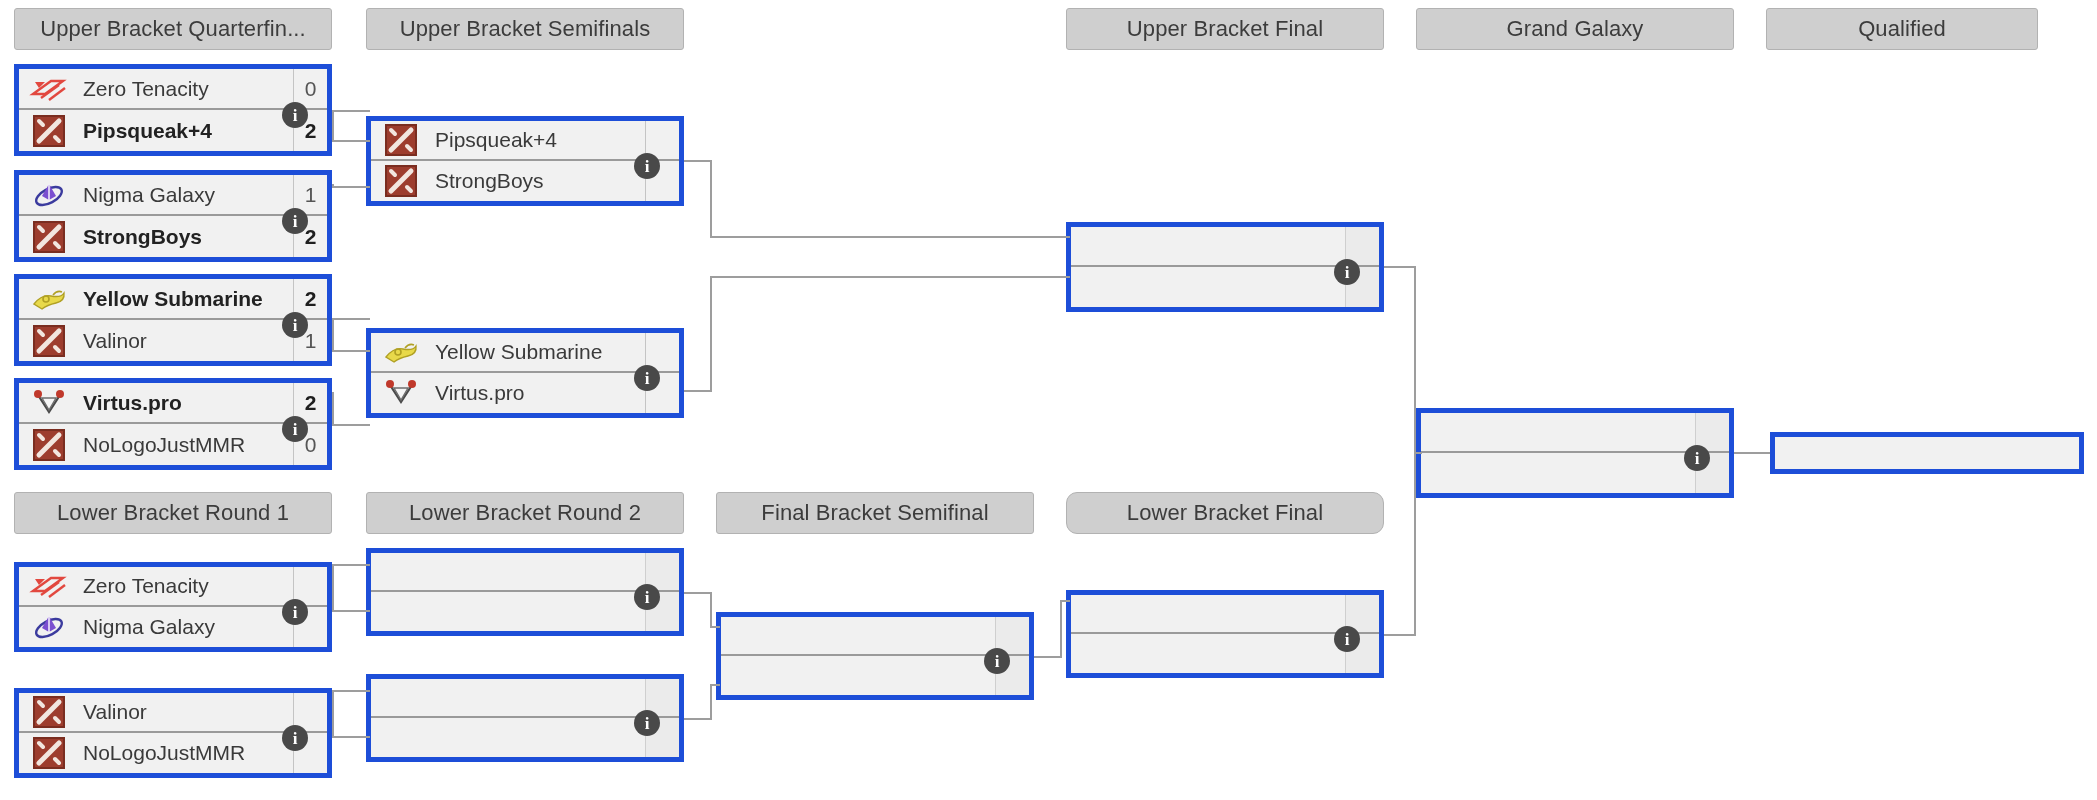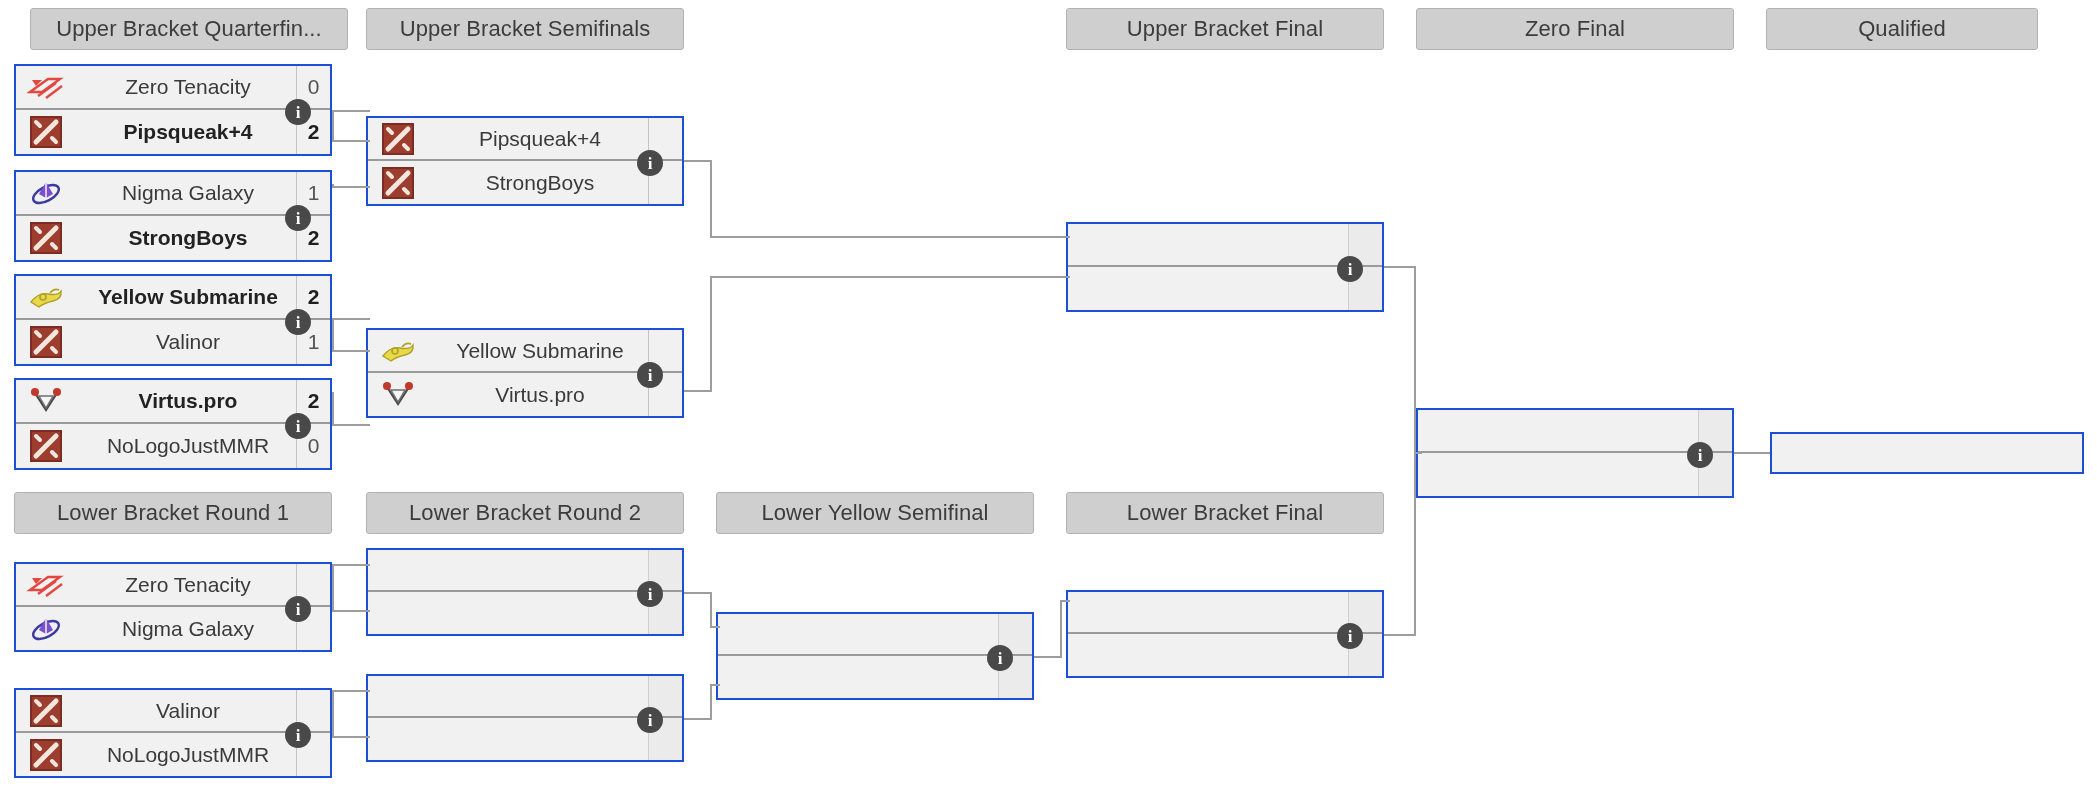--- a/index.html
+++ b/index.html
@@ -29,26 +29,25 @@
     align-items: center;
     justify-content: center;
     white-space: nowrap;
     overflow: hidden;
     letter-spacing: .1px;
   }
 
   
   .match {
     position: absolute;
-    border: 2px solid #1d4ed8;
+    border: 5px solid #1d4ed8;
     background: #efefef;
     display: flex;
     flex-direction: column;
     overflow: visible;
-    text-align: center;
   }
   .match .row {
     position: relative;
     display: flex;
     align-items: center;
     height: 50%;
     background: #f1f1f1;
   }
   .match .row.r1 { border-bottom: 2px solid #9a9a9a; }
   .match.single .row { height: 100%; }
@@ -113,46 +112,46 @@
   .ln.v { width: 2px; }
 
   
   .logo svg { display: block; width: 100%; height: 100%; }
 </style>
 </head>
 <body>
 
 <div id="stage">
 
-  <div class="round-header" style="left:30px;  top:8px;  width:318px;">
+  <div class="round-header" style="left:14px;  top:8px;  width:318px;">
       <span>Upper Bracket Quarterfin...</span>
     </div>
   <div class="round-header" style="left:1066px;top:8px;  width:318px;">
       <span>Upper Bracket Final</span>
     </div>
   <div class="round-header" style="left:366px; top:8px;  width:318px;">
       <span>Upper Bracket Semifinals</span>
     </div>
   <div class="round-header" style="left:1416px;top:8px;  width:318px;">
-      <span>Zero Final</span>
+      <span>Grand Galaxy</span>
     </div>
   <div class="round-header" style="left:1766px;top:8px;  width:272px;">
       <span>Qualified</span>
     </div>
 
   <div class="round-header" style="left:14px;  top:492px; width:318px;">
       <span>Lower Bracket Round 1</span>
     </div>
   <div class="round-header" style="left:366px; top:492px; width:318px;text-align:center;">
       <span>Lower Bracket Round 2</span>
     </div>
   <div class="round-header" style="left:716px; top:492px; width:318px;">
-      <span>Lower Yellow Semifinal</span>
-    </div>
-  <div class="round-header" style="left:1066px;top:492px; width:318px;">
+      <span>Final Bracket Semifinal</span>
+    </div>
+  <div class="round-header" style="left:1066px;top:492px; width:318px;border-radius:11px;">
       <span>Lower Bracket Final</span>
     </div>
 
   <div class="ln h" style="left:332px; top:110px; width:38px;"></div>
   <div class="ln v" style="left:332px; top:110px; height:32px;"></div>
   <div class="ln h" style="left:332px; top:140px; width:38px;"></div>
 
   <div class="ln h" style="left:332px; top:186px; width:38px;"></div>
   <div class="ln v" style="left:332px; top:184px; height:4px;"></div>
 

